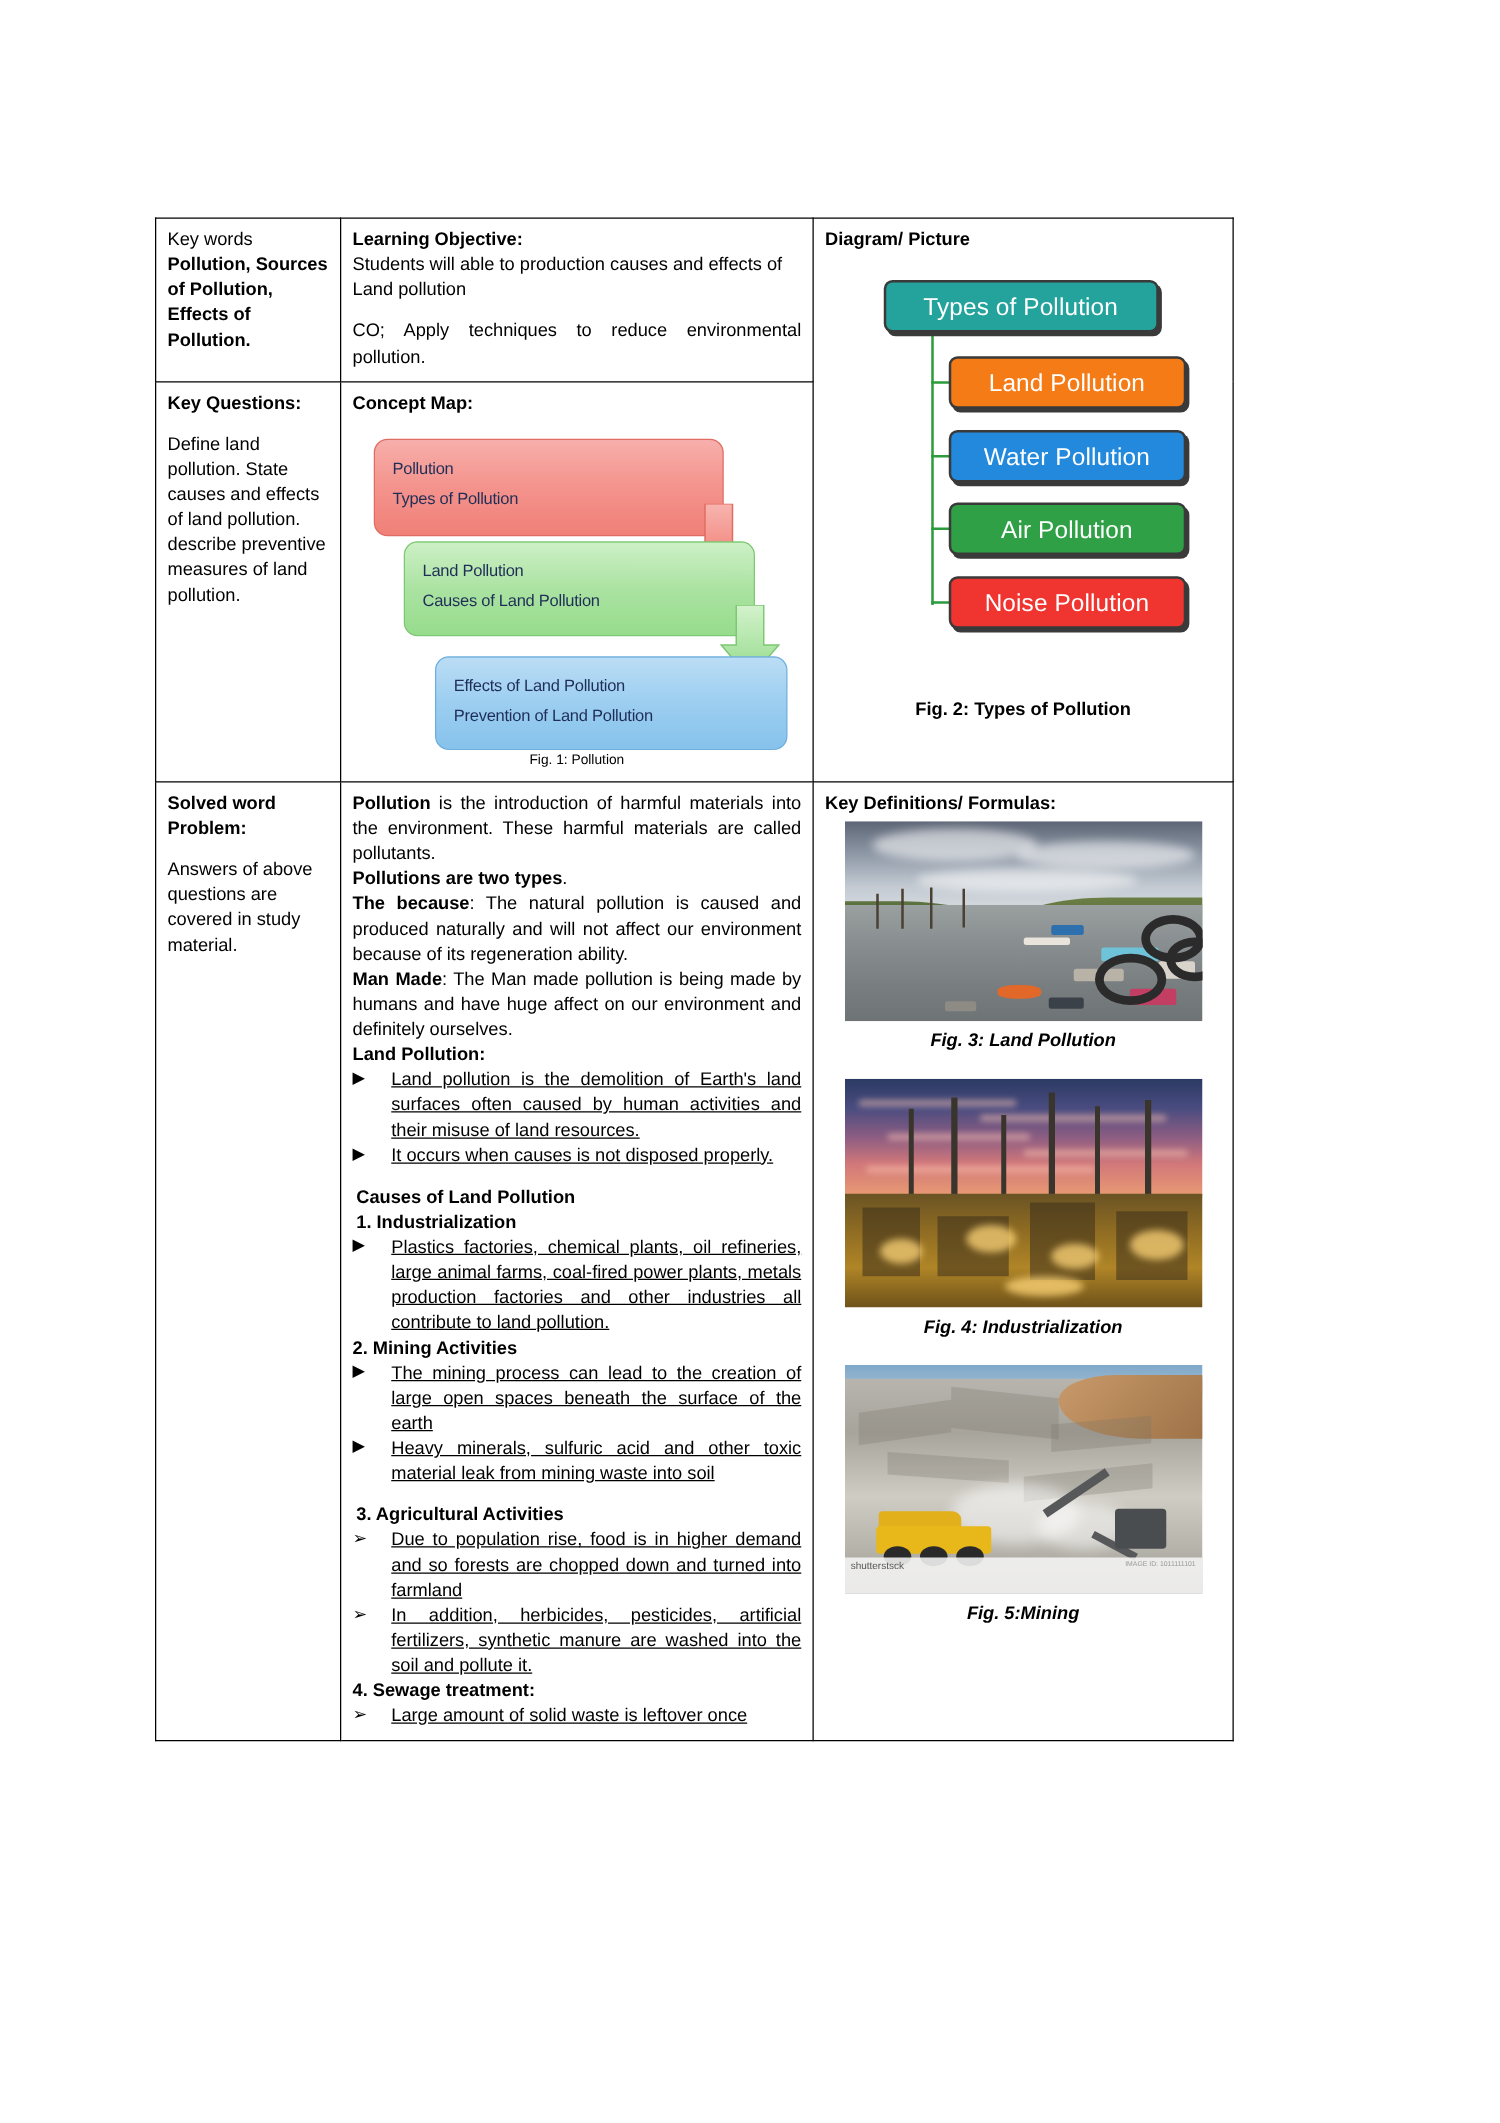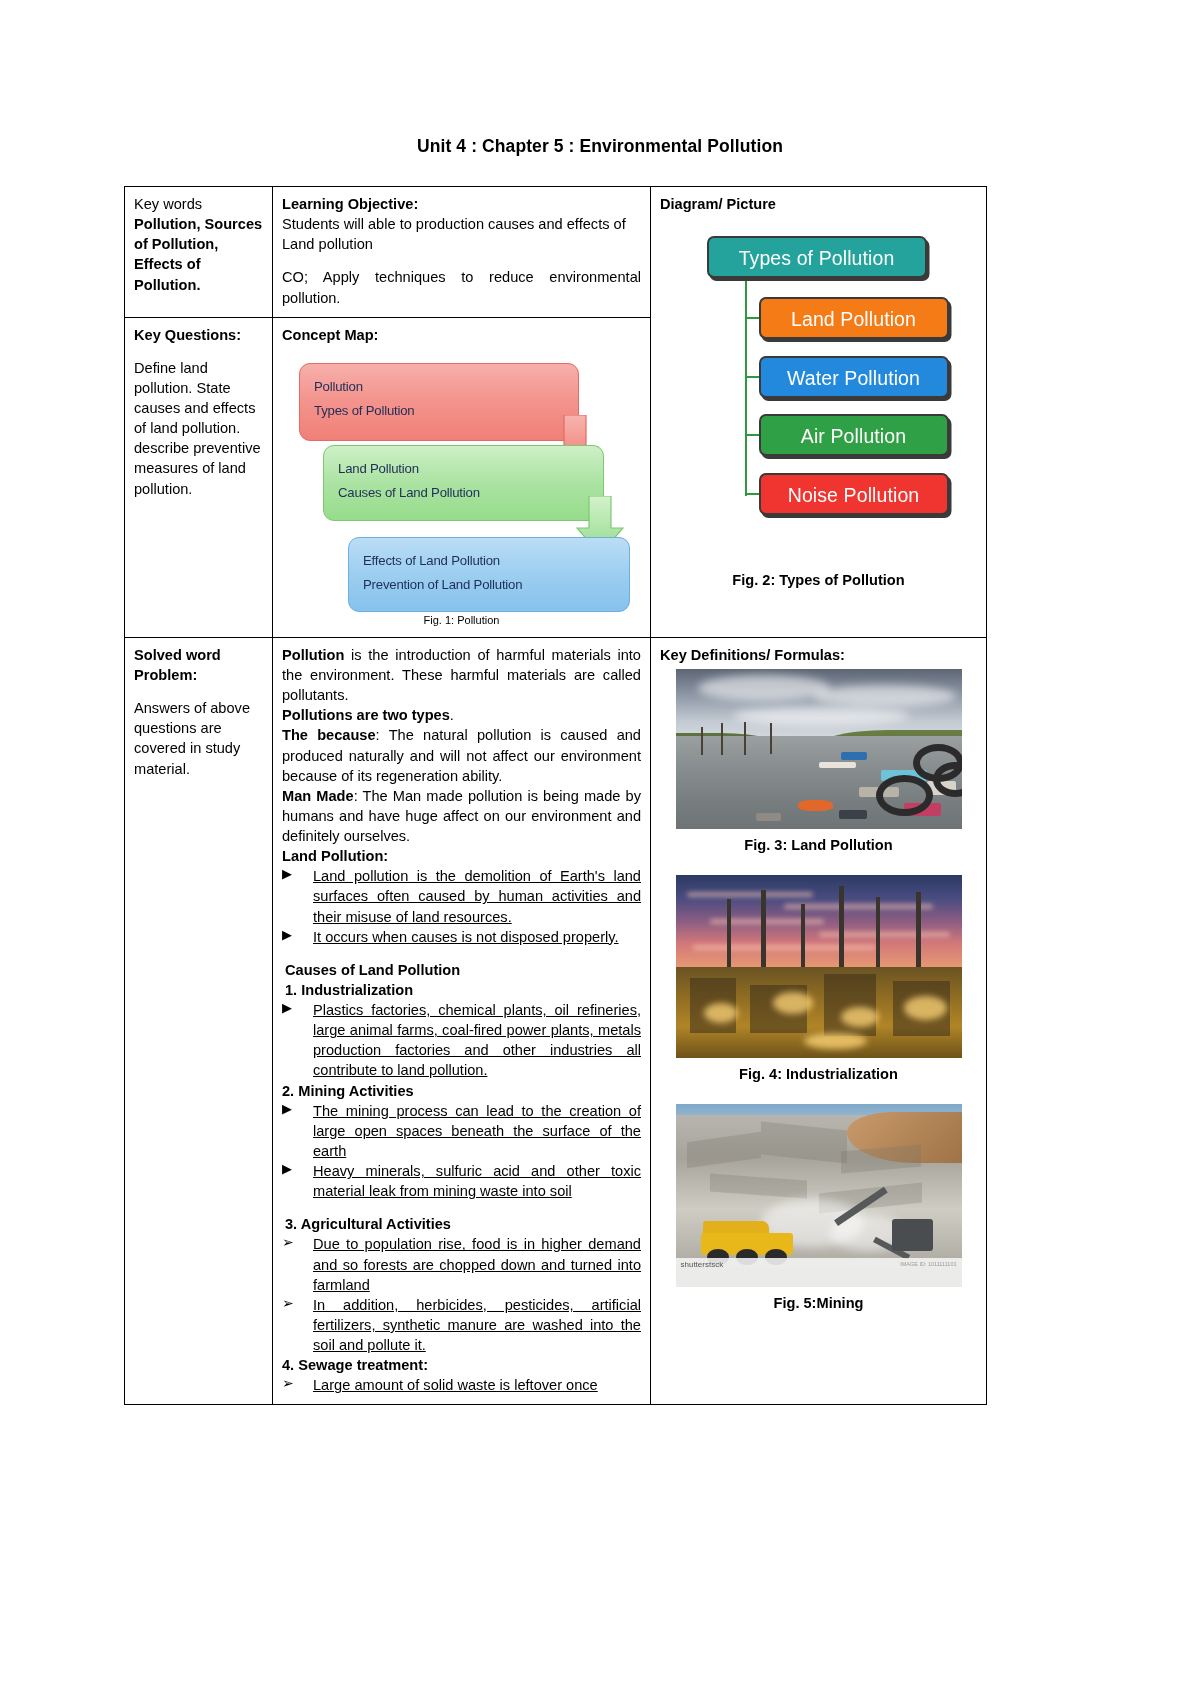--- a/index.html
+++ b/index.html
@@ -24,21 +24,21 @@
     top: 136px;
     left: 0;
     width: 1200px;
     text-align: center;
     font-size: 17.5px;
     font-weight: bold;
     letter-spacing: 0.1px;
   }
   table.sheet {
     position: absolute;
-    top: 186px;
+    top: 174px;
     left: 124px;
     width: 862px;
     border-collapse: collapse;
     table-layout: fixed;
   }
   table.sheet td {
     border: 1.4px solid #000000;
     vertical-align: top;
     padding: 7px 9px 9px 9px;
     font-size: 14.6px;
@@ -237,29 +237,28 @@
   .p5-cab { position:absolute; right:0; bottom:0; width:42%; height:44%; background:#4A4D50; border-radius:3px; }
   .p5-dust { position:absolute; border-radius:50%; background: rgba(255,255,255,0.5); filter: blur(5px); }
   .p5-wm {
     position:absolute; left:0; bottom:0; width:100%; height:29px;
     background: rgba(245,245,245,0.88);
     font-size:8px; color:#555; line-height:13px;
     display:flex; justify-content:space-between; padding:0 5px; box-sizing:border-box;
   }
   .p5-wm .wmr { font-size:5.5px; color:#9a9a9a; }
   .photocap {
-    text-align:center; font-weight:bold; font-size:14.6px; margin-top:6px;
+    text-align:center; font-weight:bold; font-size:14.6px; margin-top:6px;font-style:italic;
   }
 </style>
 </head>
 <body>
 
 <div class="page">
 
-  <div class="doc-title">Unit 4 : Chapter 5 : Environmental Pollution</div>
 
   <table class="sheet">
     <colgroup>
       <col class="col-a">
         <col class="col-b">
         <col class="col-c">
     </colgroup>
 
     <tbody>
         <tr>

